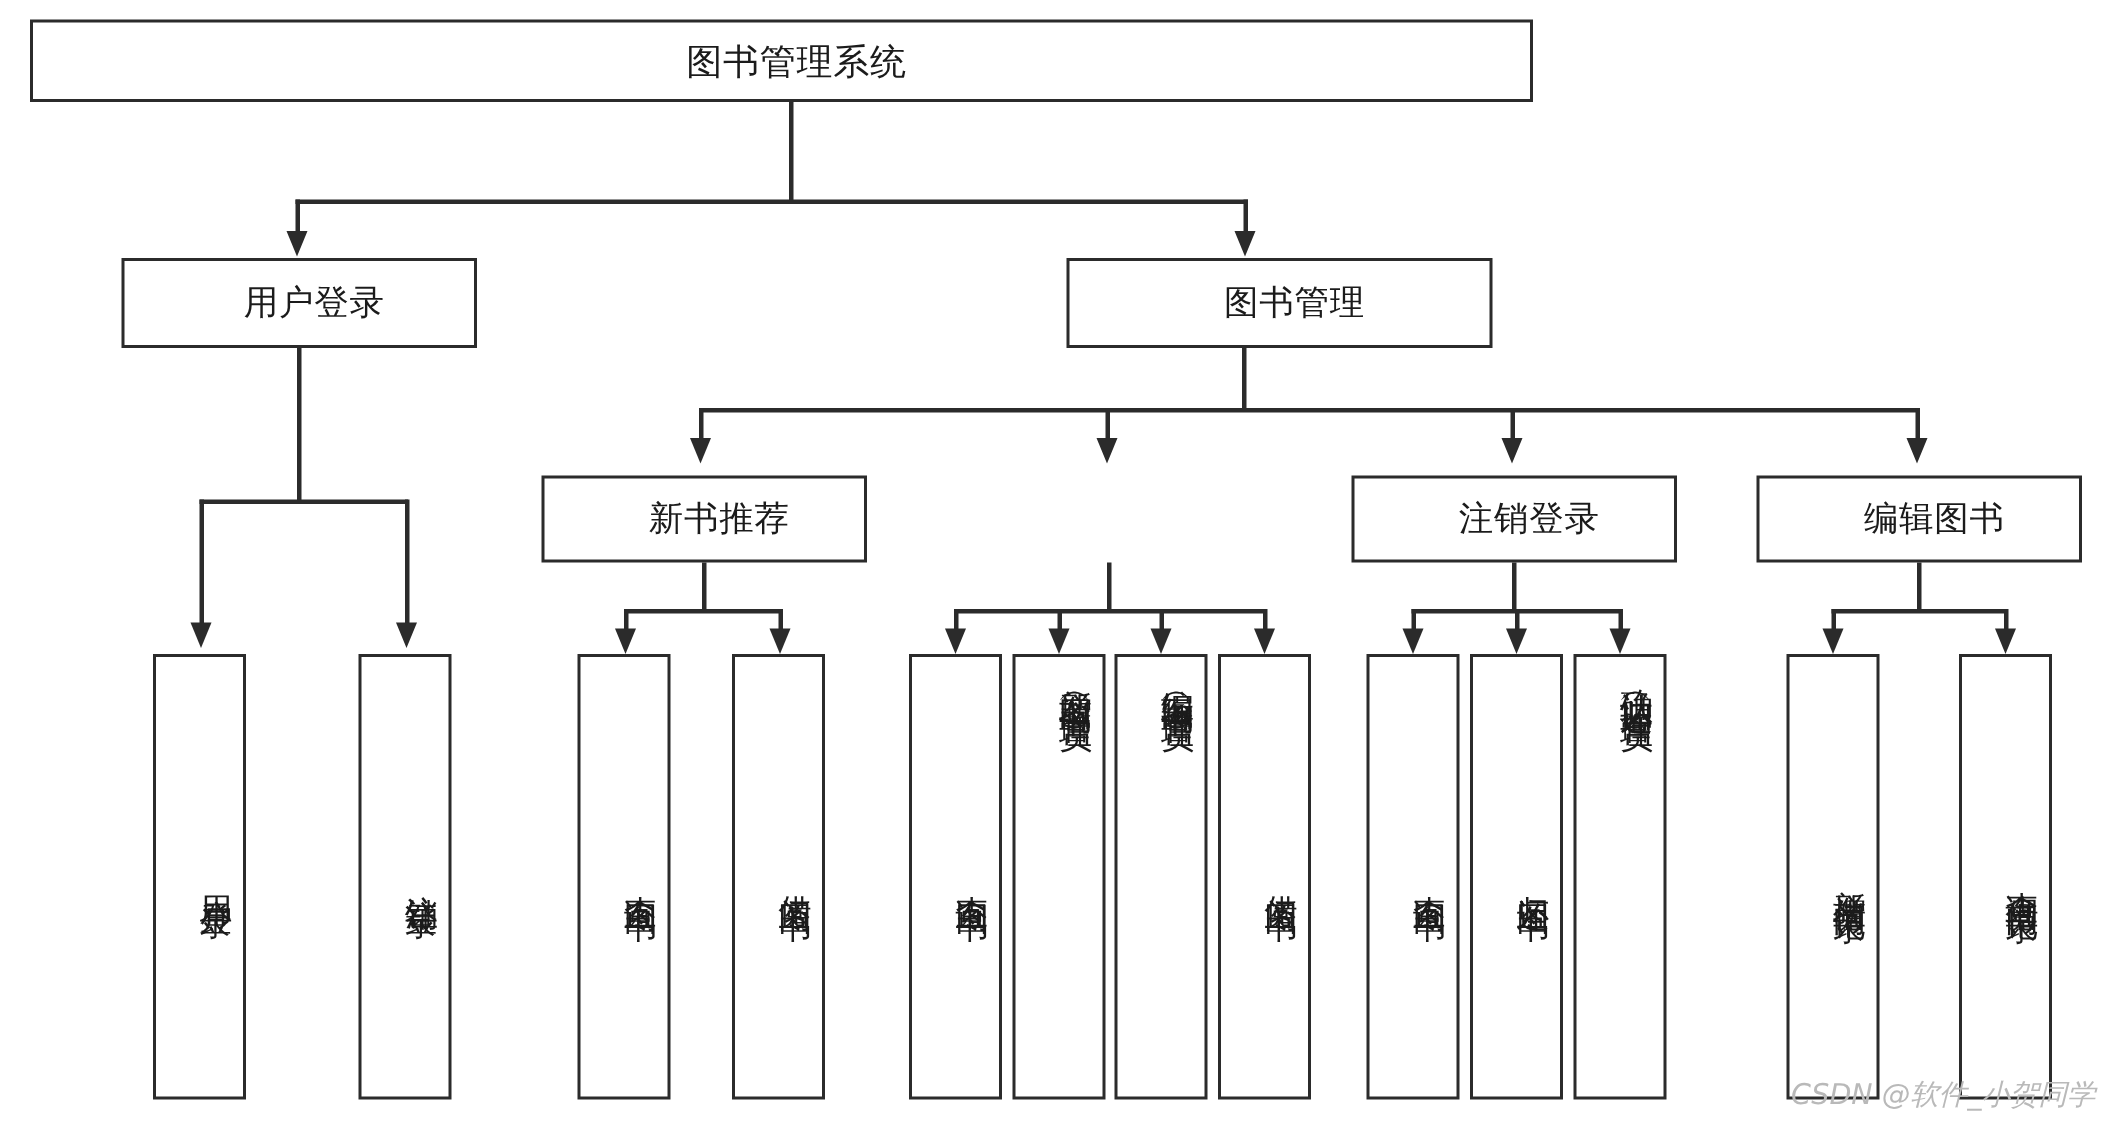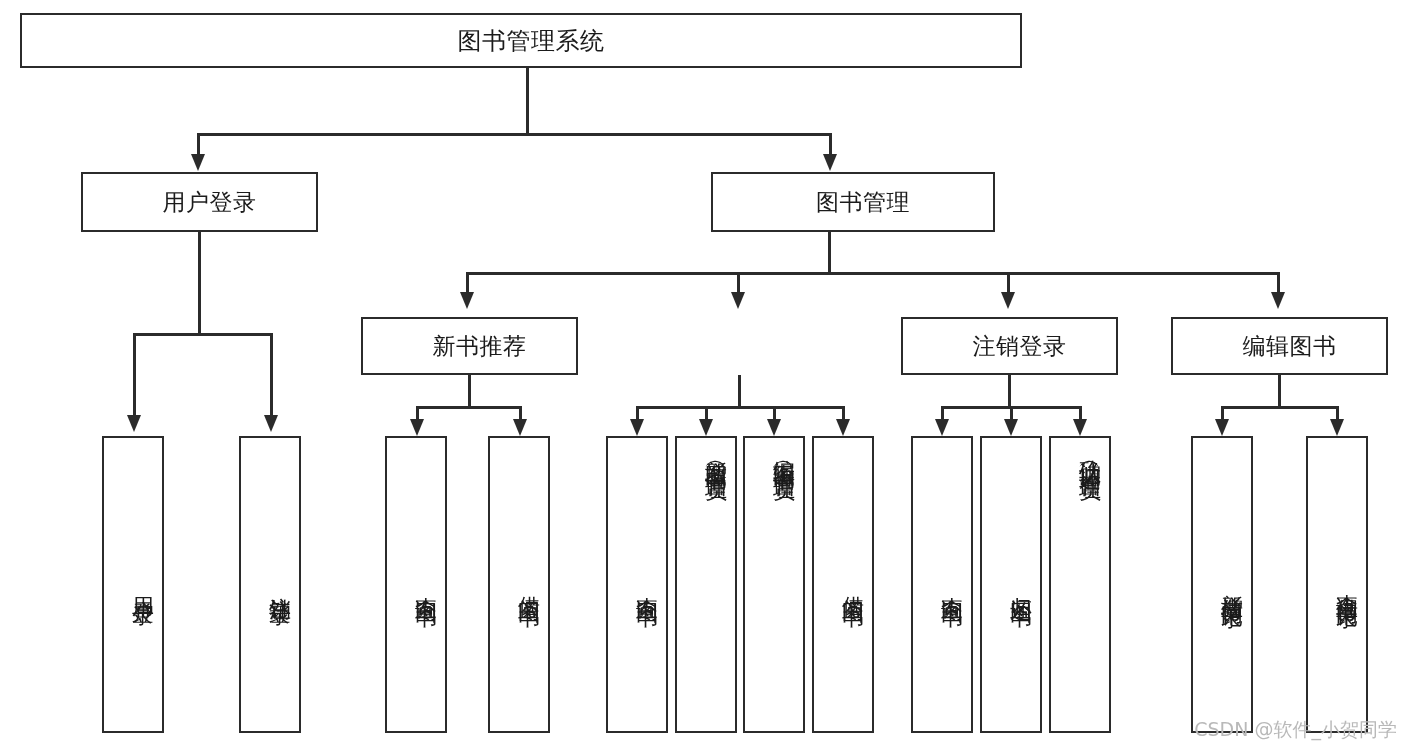--- a/index.html
+++ b/index.html
@@ -81,20 +81,21 @@
 
   
   #watermark {
     position: absolute;
     right: 8px;
     bottom: 4px;
     font-size: 19px;
     color: #b9b9b9;
     white-space: nowrap;
     user-select: none;
+    font-style: italic;
   }
 </style>
 </head>
 <body>
 
 <div id="canvas">
 
   <div class="node horiz root" style="left:20px; top:13px; width:1002px; height:55px;">
     <span class="node-label">图书管理系统</span>
   </div>

